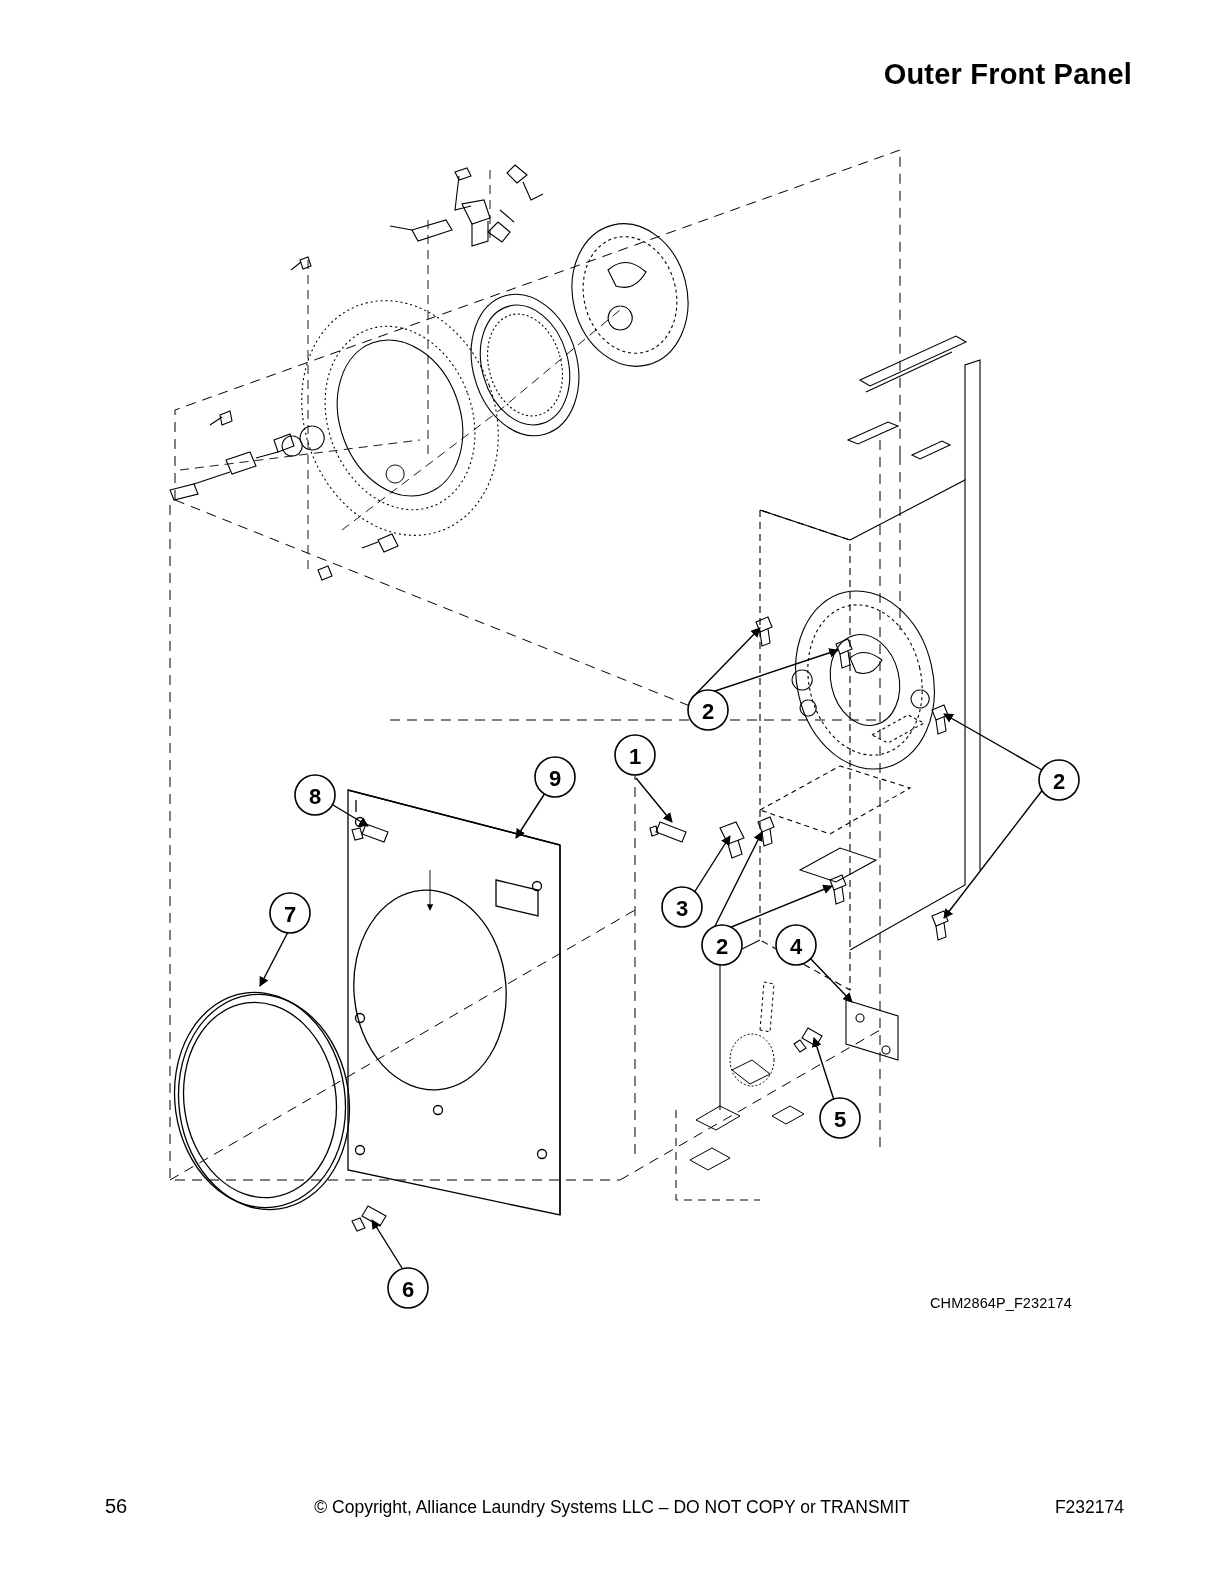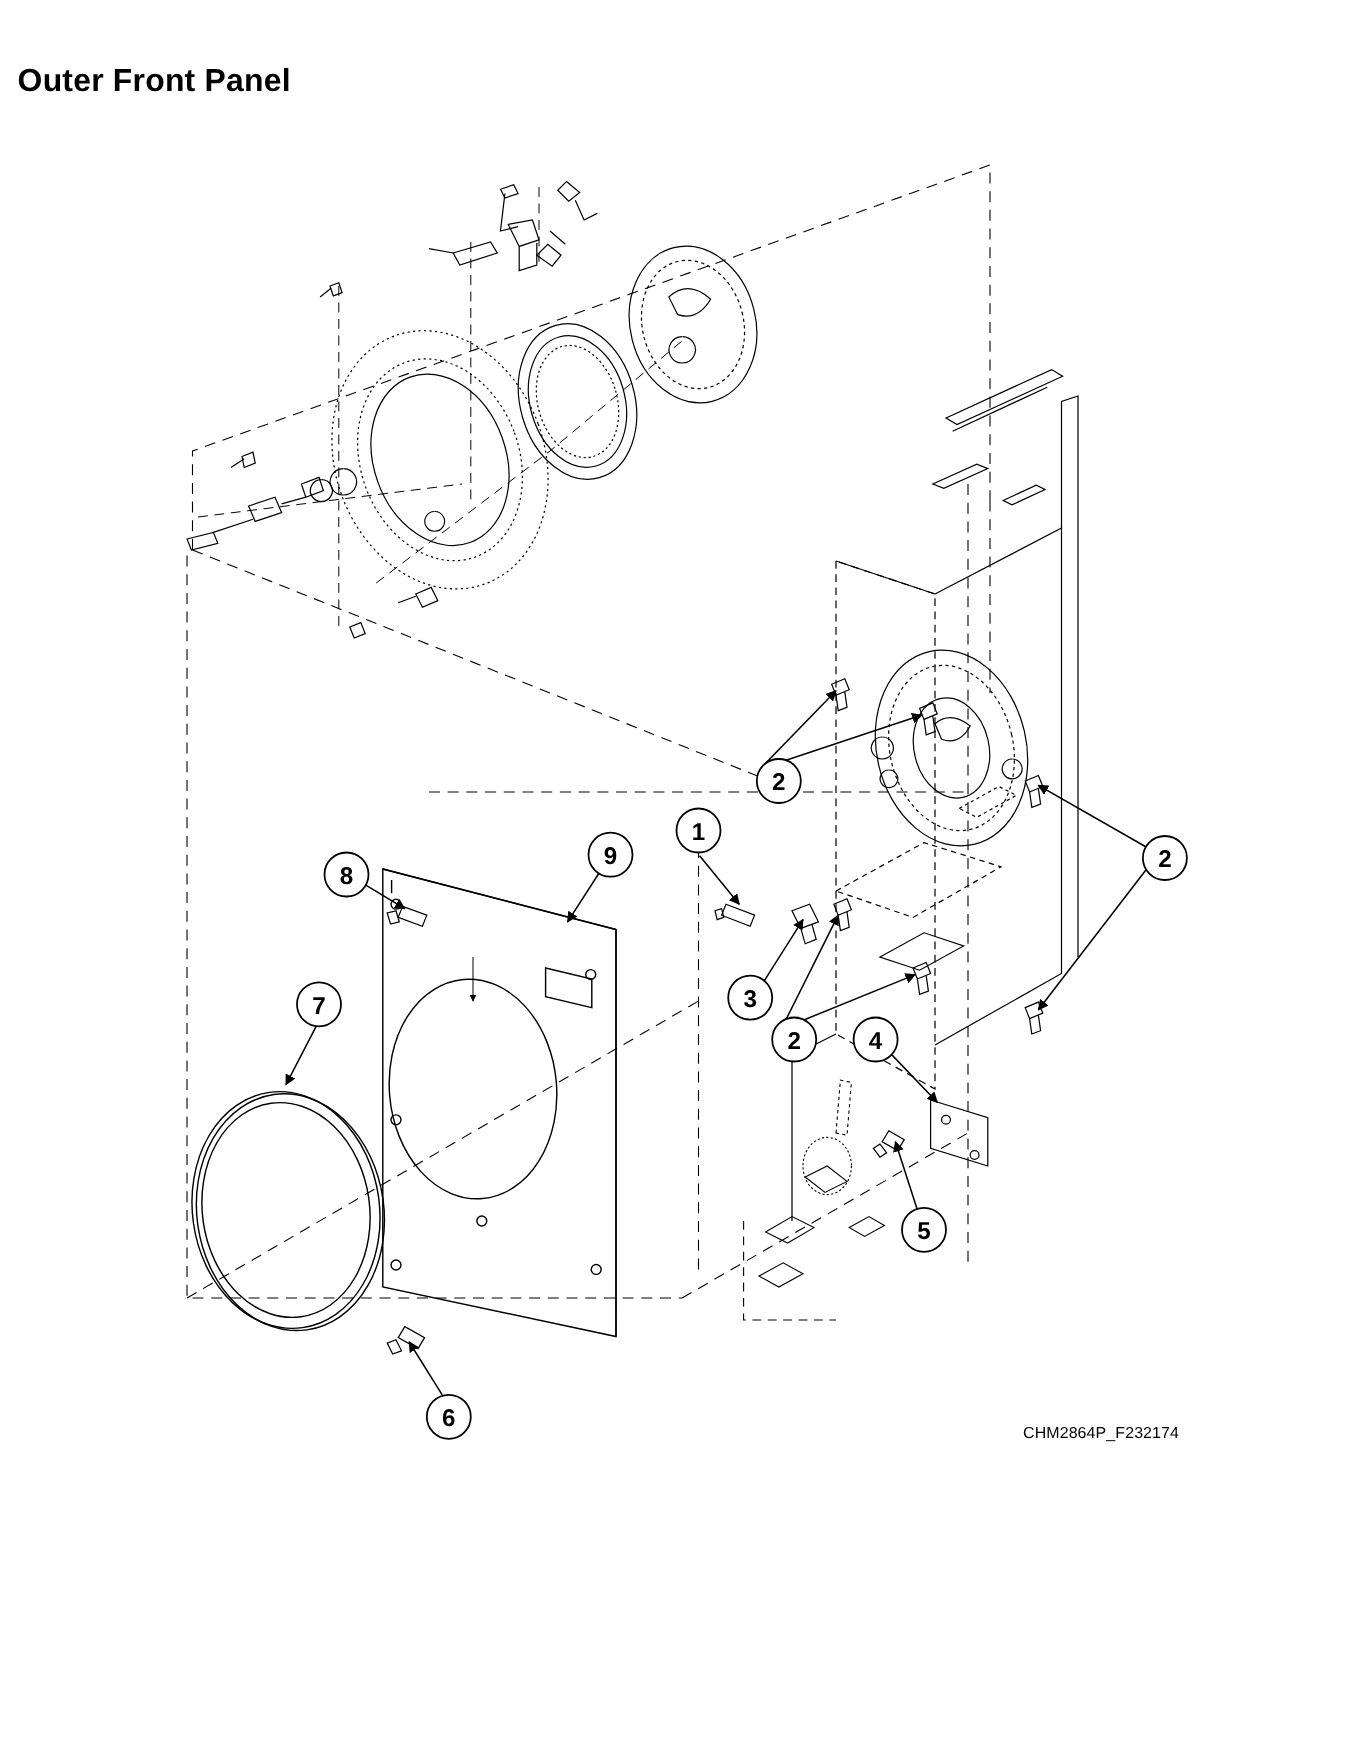--- a/index.html
+++ b/index.html
@@ -15,23 +15,23 @@
     color: #000000;
     overflow: hidden;
   }
   #page {
     position: absolute;
     inset: 0;
   }
   #page-title {
     position: absolute;
     top: 58px;
-    left: 16px;
+    left: 0;
     width: 1132px;
-    text-align: left;
+    text-align: right;
     font-size: 29px;
     font-weight: bold;
     letter-spacing: 0.2px;
   }
   #diagram-area {
     position: absolute;
     top: 110px;
     left: 60px;
     width: 1100px;
     height: 1240px;
@@ -320,14 +320,19 @@
         <text x="348" y="1179">6</text>
         <text x="230" y="804">7</text>
         <text x="255" y="686">8</text>
         <text x="495" y="668">9</text>
       </g>
     </svg>
   </div>
 
   <div id="drawing-code">CHM2864P_F232174</div>
 
+  <div id="footer">
+    <div id="footer-page">56</div>
+    <div id="footer-copyright">© Copyright, Alliance Laundry Systems LLC – DO NOT COPY or TRANSMIT</div>
+    <div id="footer-doc">F232174</div>
+  </div>
 
 </div>
 
 </body></html>

